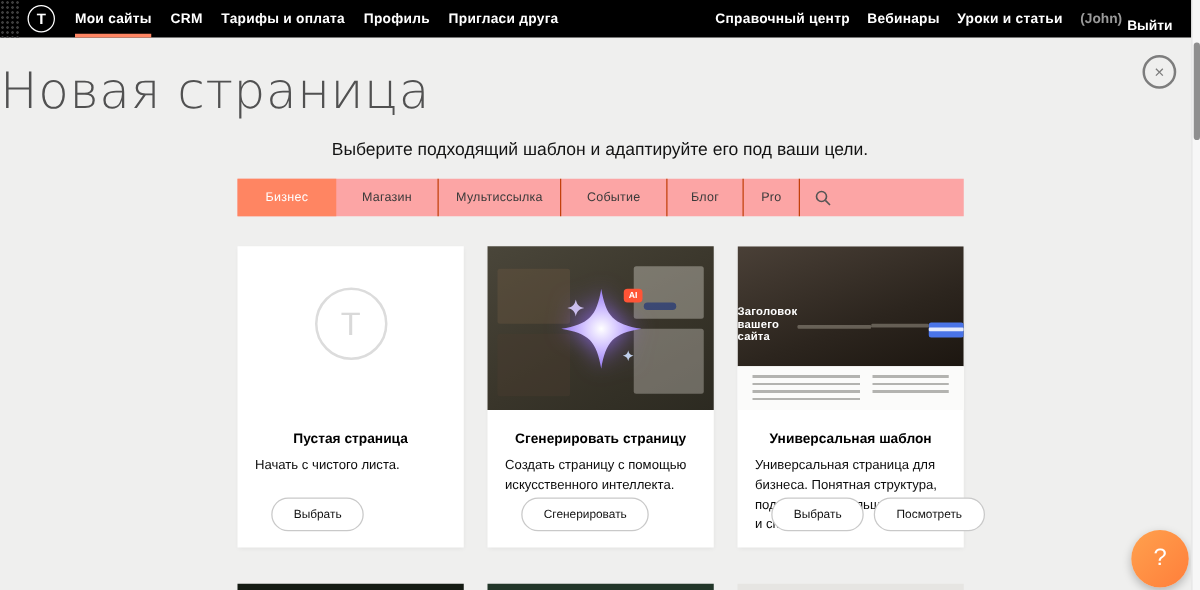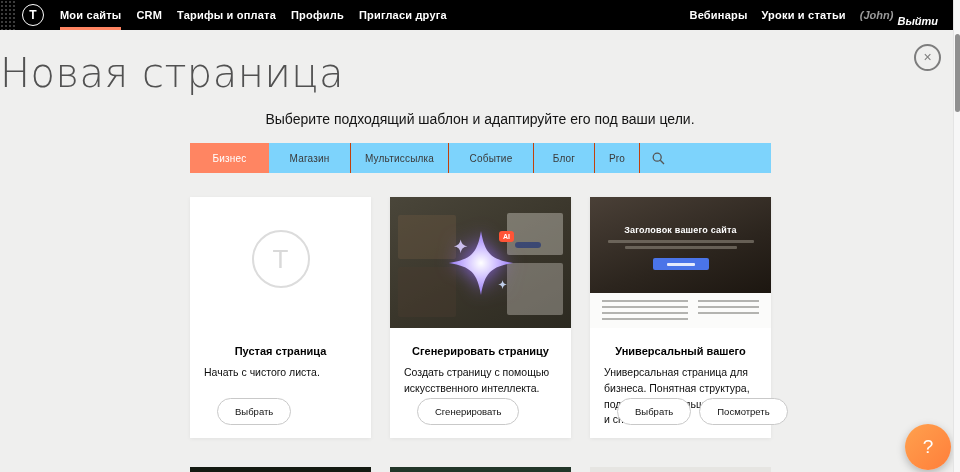--- a/index.html
+++ b/index.html
@@ -16,37 +16,37 @@
                  display:flex; align-items:center; justify-content:center;
                  color:#fff; font-size:12px; font-weight:bold; margin:0 16px 0 6px; cursor:pointer; }
   .nav-left, .nav-right { display:flex; align-items:center; height:30px; }
   .nav-right { margin-left:auto; padding-right:22px; }
   .nav-item { position:relative; height:30px; display:flex; align-items:center;
               color:#fff; font-size:11px; font-weight:bold; letter-spacing:.2px;
               margin-right:15px; cursor:pointer; white-space:nowrap; }
   .nav-right .nav-item { margin-right:0; margin-left:14px; }
   .nav-item.active::after { content:""; position:absolute; left:0; right:0; bottom:0;
                             height:3px; background:#ff8562; }
-  .user-wrap { display:flex; align-items:center; margin-left:14px; font-size:11px; font-weight:bold;font-style:italic; }
+  .user-wrap { display:flex; align-items:center; margin-left:14px; font-size:11px; font-weight:bold; }
   .user-name { color:#9a9a9a; margin-right:4px; }
   .logout { color:#fff; cursor:pointer;margin-top:12px; }
 
   
   .page-title { position:absolute; top:50px; left:0; width:960px; text-align:left;
                 font-family:"DejaVu Sans","Liberation Sans",sans-serif;
                 font-size:40px; font-weight:200; color:#515151; letter-spacing:.5px; }
   .page-subtitle { position:absolute; top:111px; left:0; width:960px; text-align:center;
                    font-size:14px; color:#131313; }
   .close-btn { position:absolute; left:914px; top:44px; width:27px; height:27px;
                border:2px solid #7d7d7d; border-radius:50%; background:transparent;
                color:#7d7d7d; font-size:14px; line-height:23px; text-align:center; cursor:pointer; }
 
   
   .tabs { position:absolute; left:190px; top:143px; width:581px; height:30px;
-          display:flex; background:#7dd3fc; }
+          display:flex; background:#fca5a5; }
   .tab { display:flex; align-items:center; justify-content:center; height:30px;
          font-size:10px; color:#3a3a3a; letter-spacing:.2px; border-right:1px solid #c2410c;
          cursor:pointer; }
   .tab:last-child { border-right:none; }
   .tab.active { background:#ff8562; color:#fff; border-right:none; }
   .tw1{width:79px}.tw2{width:82px}.tw3{width:98px}.tw4{width:95px}
   .tw5{width:85px}.tw6{width:61px}.tw7{width:45px}.tw8{width:36px}
   .tab svg { display:block; }
 
   
@@ -76,21 +76,21 @@
   .th-c { right:8px; top:16px; width:56px; height:42px; background:#d9d6cd; }
   .th-d { right:8px; top:66px; width:56px; height:52px; background:#ccc9c0; }
   .th-c::after { content:""; position:absolute; left:8px; bottom:7px; width:26px; height:6px;
                  border-radius:3px; background:#3f66e0; }
   .star-svg { width:74px; height:74px; filter:drop-shadow(0 0 9px rgba(150,110,255,.85)); }
   .ai-badge { position:absolute; left:109px; top:34px; background:#ff5436; color:#fff;
               font-size:7px; font-weight:bold; padding:2px 4px; border-radius:3px; }
 
   
   .hero { height:96px; background:linear-gradient(160deg,#4a4037 0%,#2c251e 60%,#1c1610 100%);
-          display:flex; flex-direction:column; align-items:center; padding-top:28px; }
+          display:flex; flex-direction:row; align-items:center; padding-top:28px; }
   .hero-title { color:#fff; font-size:9px; font-weight:bold; letter-spacing:.2px; }
   .hero-line { height:3px; background:#8e877c; opacity:.6; border-radius:1px; margin-top:5px; }
   .hl1{width:146px}.hl2{width:112px; margin-top:3px;}
   .hero-btn { margin-top:9px; width:56px; height:12px; background:#4a74e8; border-radius:2px;
               display:flex; align-items:center; justify-content:center; }
   .hero-btn i { display:block; width:28px; height:3px; background:rgba(255,255,255,.85); border-radius:1px; }
   .hero-lower { height:35px; background:#fbfbfa; display:flex; gap:10px; padding:7px 12px 0; }
   .text-lines { background:repeating-linear-gradient(to bottom,#b3b3b0 0 2px,transparent 2px 6px); }
   .tl-left { width:86px; height:22px; }
   .tl-right { flex:1; height:16px; }
@@ -120,20 +120,21 @@
     <span>T</span>
   </div>
   <nav class="nav-left">
     <a class="nav-item active">Мои сайты</a>
     <a class="nav-item">CRM</a>
     <a class="nav-item">Тарифы и оплата</a>
     <a class="nav-item">Профиль</a>
     <a class="nav-item">Пригласи друга</a>
   </nav>
   <nav class="nav-right">
+    <a class="nav-item">Справочный центр</a>
     <a class="nav-item">Вебинары</a>
     <a class="nav-item">Уроки и статьи</a>
     <span class="user-wrap">
       <span class="user-name">(John)</span>
       <a class="logout">Выйти</a>
     </span>
   </nav>
 </header>
 
 <h1 class="page-title">Новая страница</h1>
@@ -206,21 +207,21 @@
       <div class="hero-btn">
           <i></i>
         </div>
     </div>
     <div class="hero-lower">
       <div class="text-lines tl-left"></div>
       <div class="text-lines tl-right"></div>
     </div>
   </div>
   <div class="card-body">
-    <div class="card-title">Универсальный вашего</div>
+    <div class="card-title">Универсальная шаблон</div>
     <div class="card-desc">Универсальная страница для бизнеса. Понятная структура, подходит для больших текстов и списков.</div>
   </div>
   <div class="btn-row">
     <button class="btn">Выбрать</button>
     <button class="btn">Посмотреть</button>
   </div>
 </div>
 
 <div class="strip s1"></div>
 <div class="strip s2"></div>

